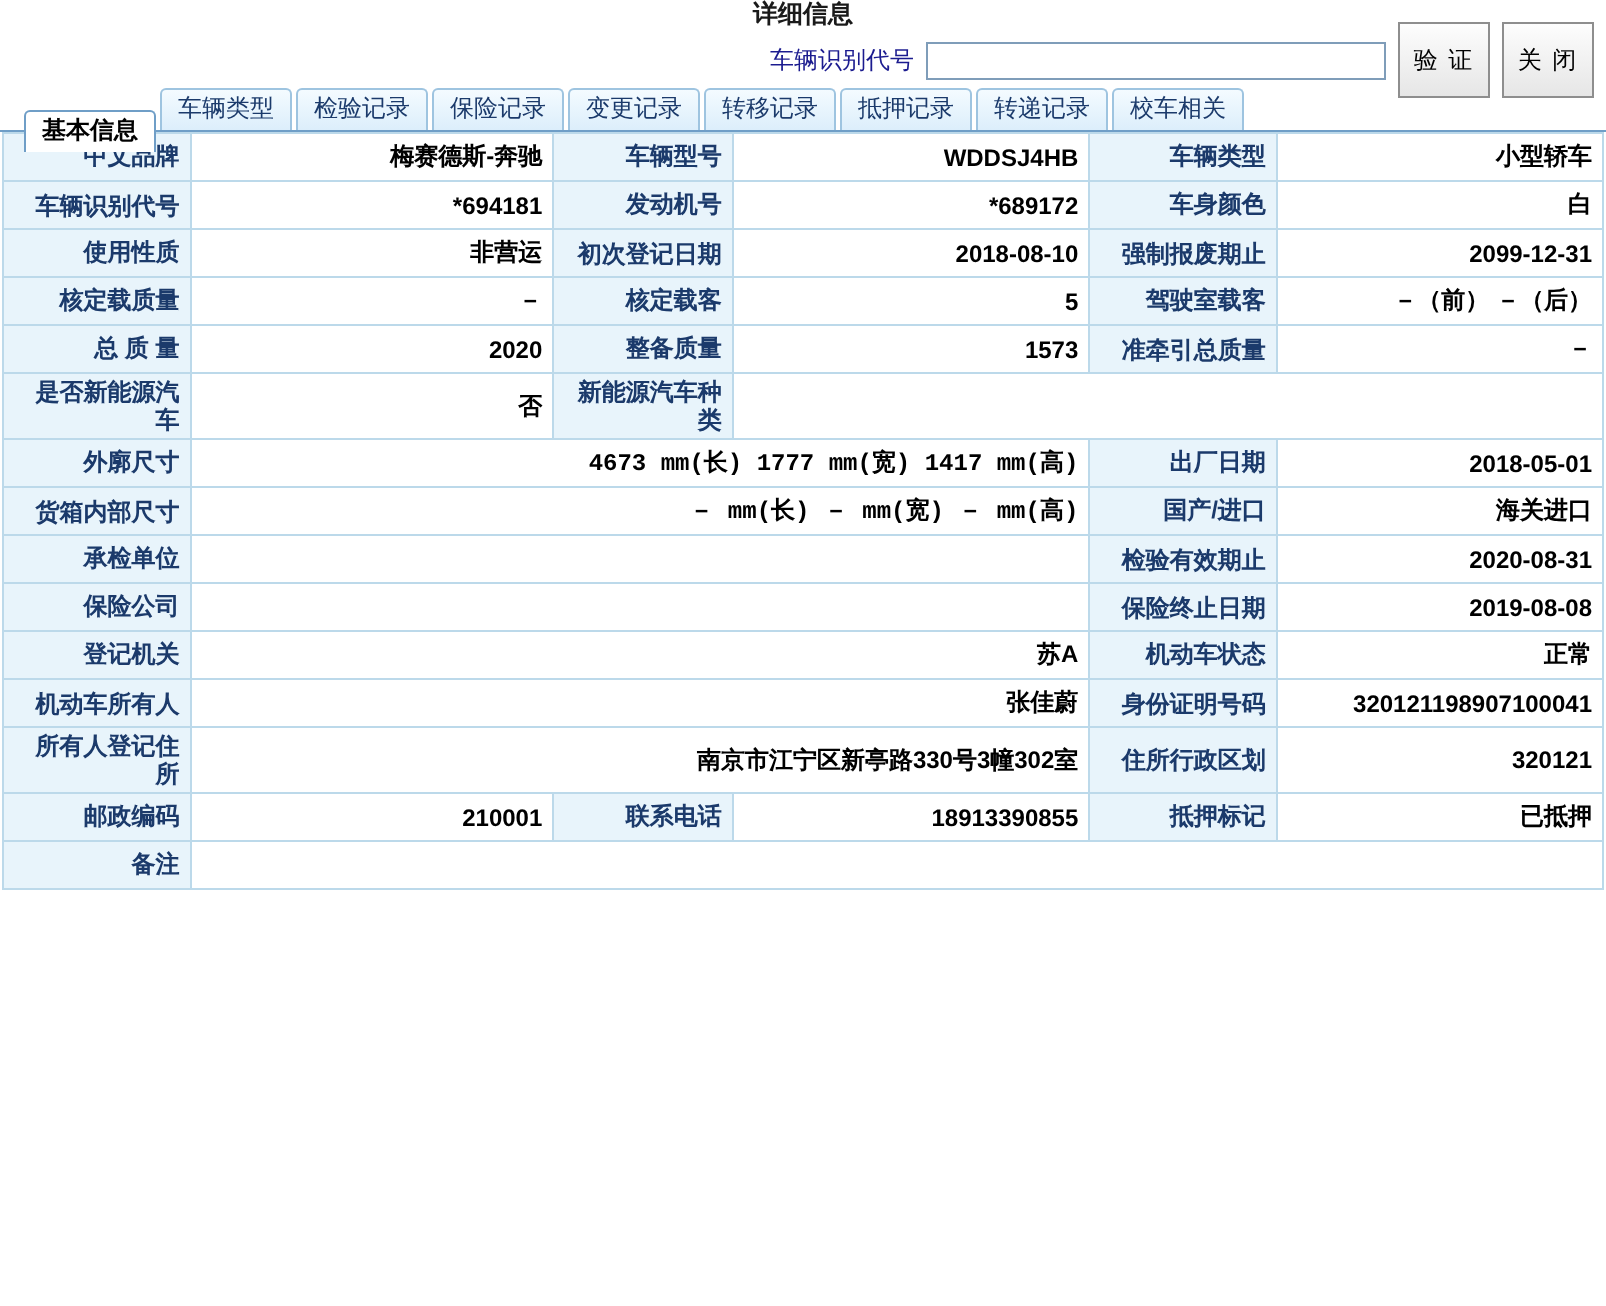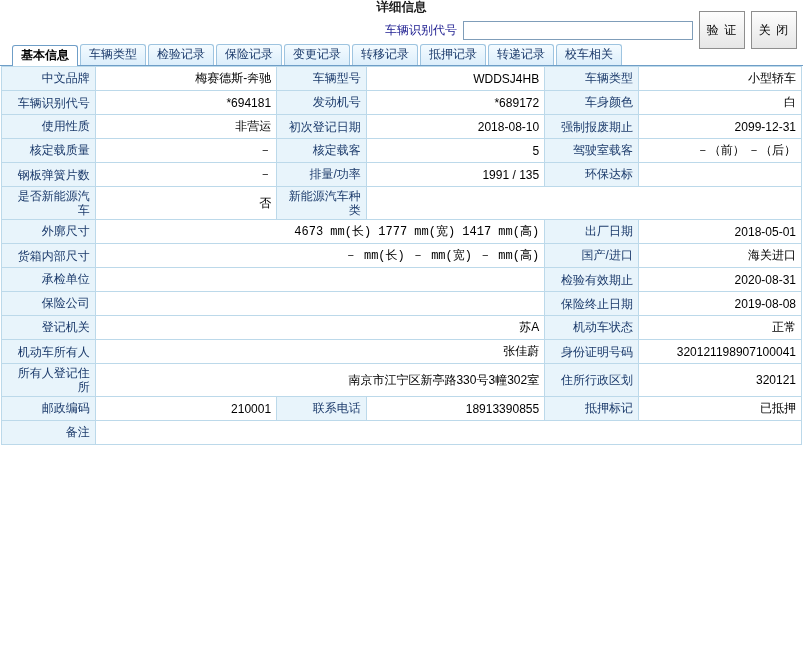--- a/index.html
+++ b/index.html
@@ -91,29 +91,30 @@
     background:linear-gradient(#f4fbff,#dceefb);
     white-space:nowrap;
     cursor:pointer;
   }
   .tab.active{
     background:#ffffff;
     color:#000000;
     font-weight:bold;
     border-color:#6f9ec7;
     position:relative;
-    top:1px;
+    top:11px;
   }
 
   
   table.detail{
     border-collapse:collapse;
     width:801px;
     margin-left:1px;
     table-layout:fixed;
+    font-weight:bold;
   }
   table.detail td{
     border:1px solid #bcd9ea;
     height:19px;
     padding:2px 5px;
     font-size:12px;
     vertical-align:middle;
     word-break:break-all;
   }
   td.lbl{
@@ -204,29 +205,29 @@
 
     <tr>
       <td class="lbl">核定载质量</td>
       <td class="val">－</td>
       <td class="lbl">核定载客</td>
       <td class="val">5</td>
       <td class="lbl">驾驶室载客</td>
       <td class="val">－（前） －（后）</td>
     </tr>
 
-
-    <tr>
-      <td class="lbl two-line">钢板弹簧片数</td>
+    <tr>
+      <td class="lbl">总 质 量</td>
+      <td class="val">2020</td>
+      <td class="lbl">整备质量</td>
+      <td class="val">1573</td>
+      <td class="lbl two-line">准牵引总质量</td>
       <td class="val">－</td>
-      <td class="lbl">排量/功率</td>
-      <td class="val">1991    /  135</td>
-      <td class="lbl">环保达标</td>
-      <td class="val"></td>
-    </tr>
+    </tr>
+
 
     <tr>
       <td class="lbl two-line">是否新能源汽车</td>
       <td class="val">否</td>
       <td class="lbl two-line">新能源汽车种类</td>
       <td class="val" colspan="3"></td>
     </tr>
 
     <tr>
       <td class="lbl">外廓尺寸</td>

